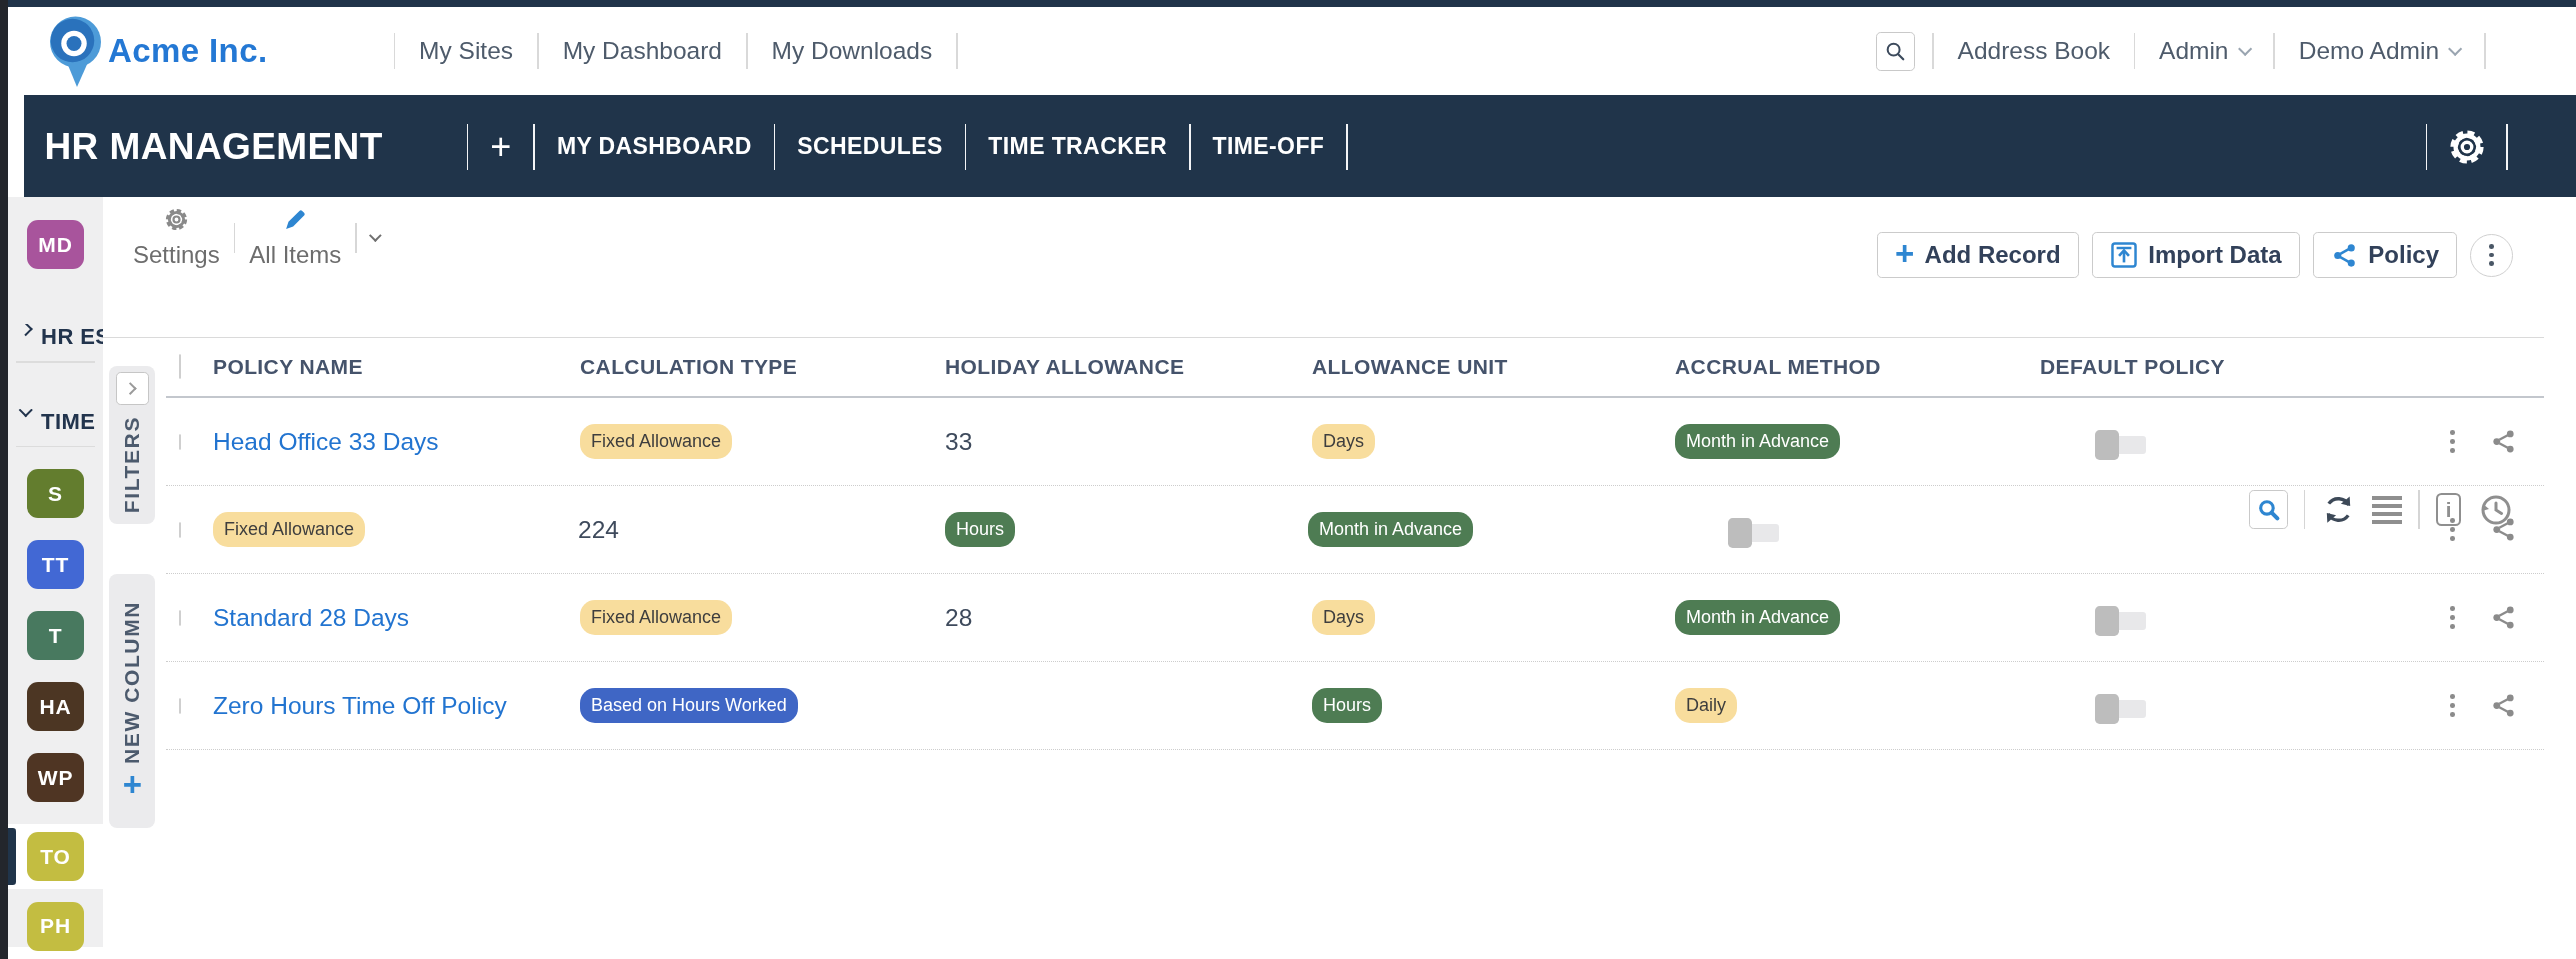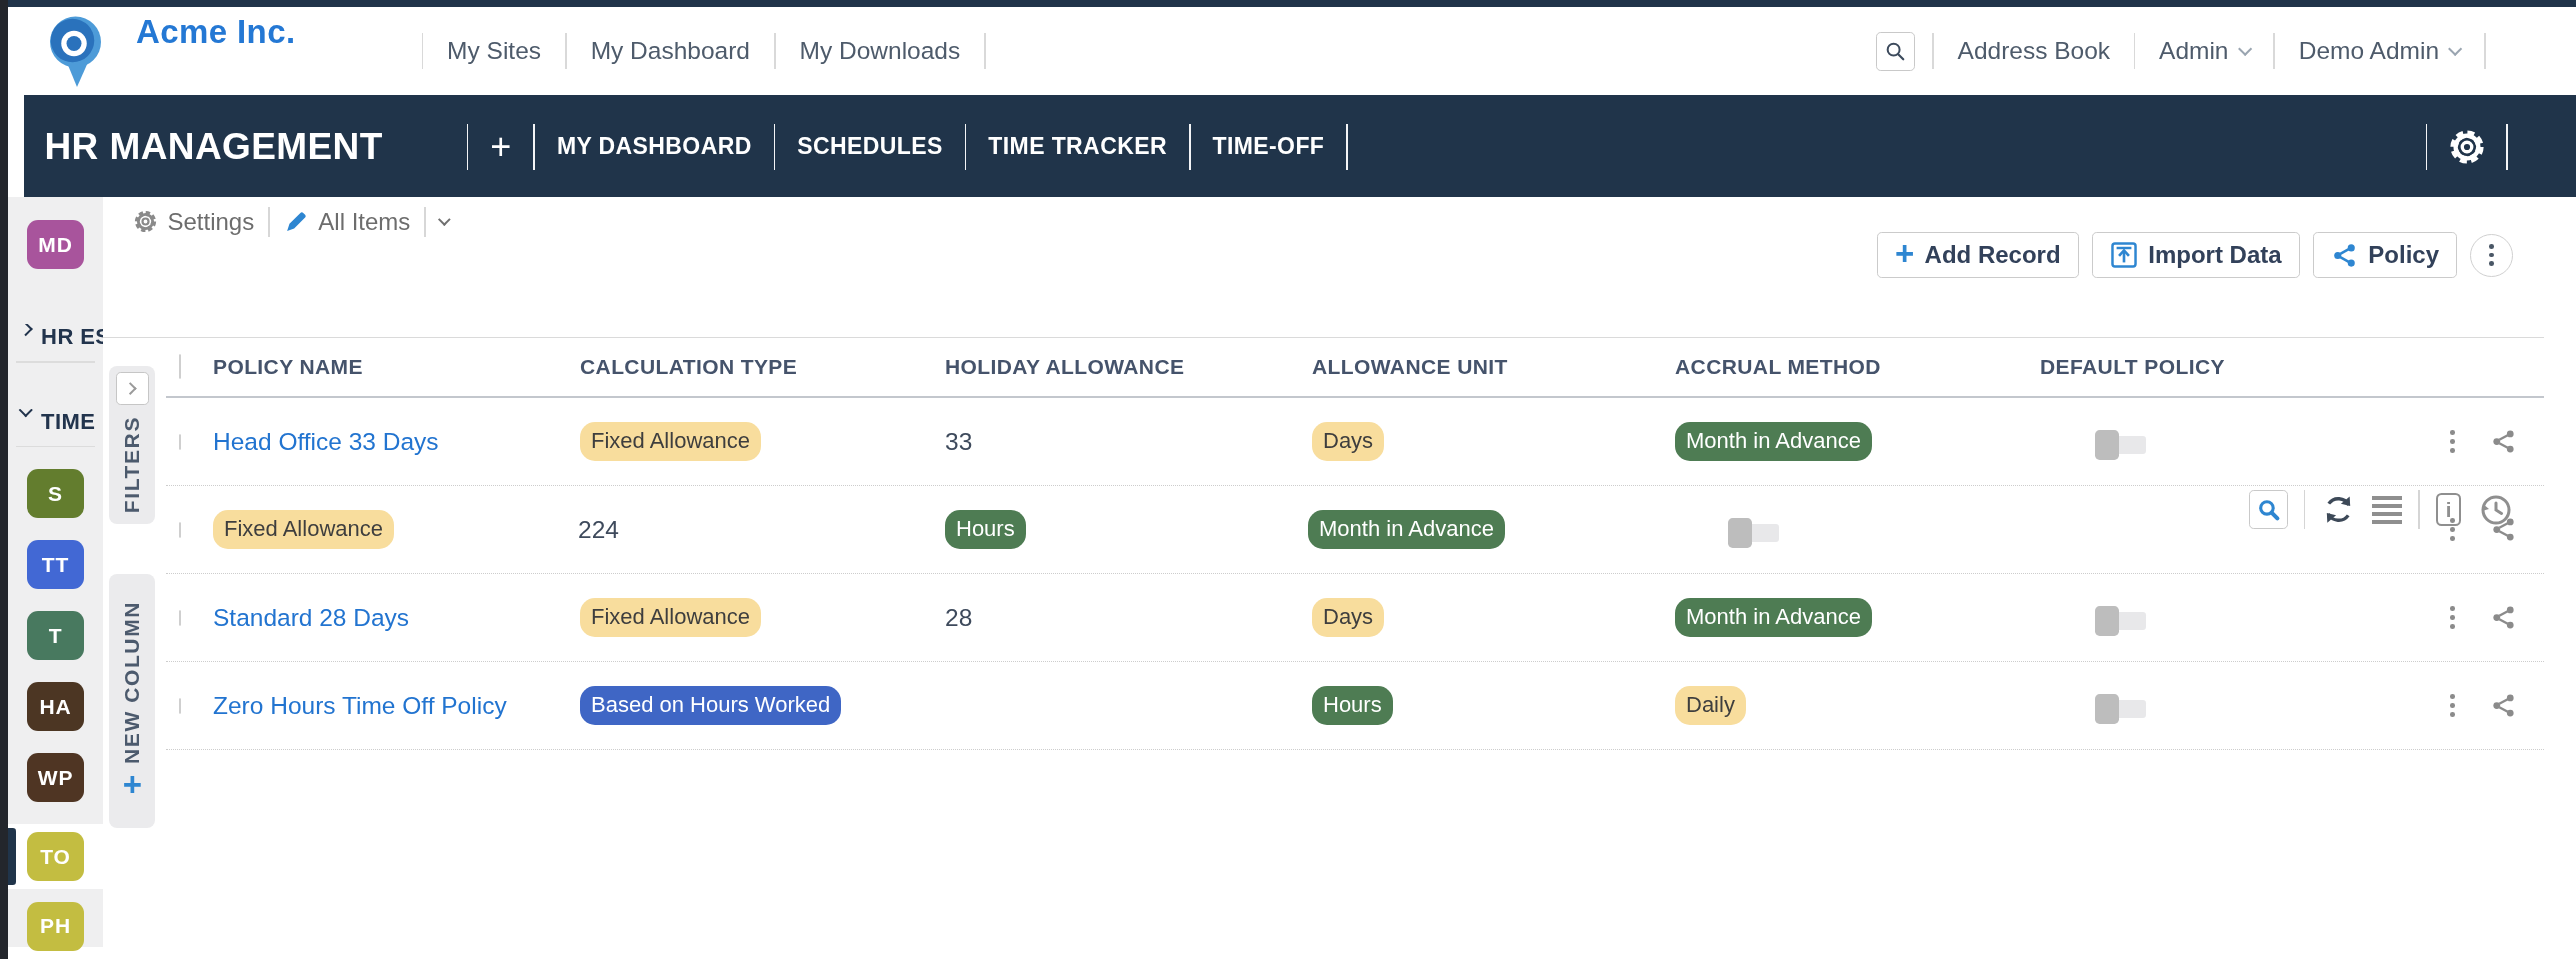--- a/index.html
+++ b/index.html
@@ -10,21 +10,21 @@
     position: relative;
     overflow: hidden;
     color: #3e4a5c;
   }
   
   .edge-strip { position:absolute; left:0; top:0; width:8px; height:959px; background:#23262c; z-index:40; }
   .top-strip  { position:absolute; left:0; top:0; right:0; height:7px; background:#20344a; z-index:30; }
 
   
   .topbar { position:absolute; left:8px; top:7px; right:0; height:88px; background:#fff; display:flex; align-items:center; padding-left:39px; }
-  .brand-wrap { display:flex; align-items:flex-start; gap:32px; }
+  .brand-wrap { display:flex; align-items:center; gap:4px; }
   .brand-name { font-size:33px; font-weight:700; color:#2478d4; letter-spacing:0.4px; }
   .topnav { display:flex; align-items:center; margin-left:126px; }
   .tsep { width:1.6px; height:36px; background:#d9d9d9; }
   .topnav-link { font-size:24.5px; color:#4e5b6b; padding:0 24px; cursor:pointer; white-space:nowrap; }
   .topbar-right { margin-left:auto; display:flex; align-items:center; padding-right:73px; }
   .search-box { width:39px; height:39px; border:1.6px solid #c9c9c9; border-radius:4.7px; display:flex; align-items:center; justify-content:center; background:#fff; }
   .tb-item { font-size:24.5px; color:#4e5b6b; display:flex; align-items:center; gap:11px; padding:0 6.3px; white-space:nowrap; }
   .tsep-m { width:1.6px; height:36px; background:#d9d9d9; margin:0 17.4px; }
   .chev-down { width:10.3px; height:10.3px; border-right:2.4px solid #9aa5b1; border-bottom:2.4px solid #9aa5b1; transform:rotate(45deg); margin-top:-4.7px; }
 
@@ -51,21 +51,21 @@
   .apps-list { margin-top:22px; }
   .app-item { margin-bottom:22px; }
   .app-item.selected { background:#fff; padding:8px 0; margin-bottom:12.6px; position:relative; }
   .app-item.selected::before { content:""; position:absolute; left:0; top:4px; bottom:4px; width:8px; background:#20344a; border-radius:0 3.2px 3.2px 0; }
 
   
   .main { position:absolute; left:103px; top:197px; right:0; bottom:0; background:#fff; }
   .page-title { font-size:35px; font-weight:400; color:#7c7c7c; padding:20.5px 0 0 30px; }
   .sub-head { margin-top:9.5px; padding-left:30px; display:flex; align-items:center; gap:14px; font-size:24px; color:#6d6d6d; }
   .shsep { width:1.6px; height:30px; background:#d7d7d7; }
-  .sub-link { display:flex; align-items:center; gap:9.5px; cursor:pointer; }
+  .sub-link { display:flex; align-items:center; gap:9.5px; cursor:pointer;flex-direction:column; }
   .chev-down-g { width:8.7px; height:8.7px; border-right:2.4px solid #707070; border-bottom:2.4px solid #707070; transform:rotate(45deg); margin-top:-4px; cursor:pointer; }
 
   .actions { position:absolute; right:63px; top:35px; display:flex; align-items:center; gap:12.6px; }
   .btn { height:46px; background:#fff; border:1.6px solid #cbcbcb; border-radius:4.7px; display:flex; align-items:center; gap:10.3px; padding:0 17.4px; font-size:24px; font-weight:700; color:#32415a; cursor:pointer; white-space:nowrap; }
   .plus-glyph { color:#2e86d1; font-size:33px; font-weight:700; line-height:0.9; margin-top:-3.2px; }
   .more-btn { width:43px; height:43px; border:1.6px solid #d0d0d0; border-radius:50%; display:flex; flex-direction:column; align-items:center; justify-content:center; gap:4px; background:#fff; cursor:pointer; }
   .more-btn i, .kebab i { width:4.7px; height:4.7px; border-radius:50%; background:#4a5766; display:block; }
 
   .view-toolbar { position:absolute; right:63px; top:293px; display:flex; align-items:center; gap:16px; }
   .vt-sep { width:1.6px; height:39px; background:#d5d5d5; }
@@ -94,21 +94,21 @@
   .checkbox { width:24px; height:24px; border:1.6px solid #cfcfcf; border-radius:4.7px; background:#fff; margin-left:12.6px; cursor:pointer; }
   .col-name { width:367px; flex:none; }
   .col-calc { width:365px; flex:none; }
   .col-holiday { width:367px; flex:none; }
   .col-unit { width:363px; flex:none; }
   .col-accrual { width:365px; flex:none; }
   .col-default { width:358px; flex:none; }
   .col-actions { flex:1; display:flex; align-items:center; justify-content:flex-end; gap:35px; padding-right:27px; }
   .link { font-size:24.5px; color:#2274d0; cursor:pointer; }
   .cellnum { font-size:24.5px; color:#3e4a5c; }
-  .badge { display:inline-block; padding:6.3px 11px; border-radius:15px; font-size:22px; line-height:1.2; }
+  .badge { display:inline-block; padding:6.3px 11px; border-radius:15px; font-size:18px; line-height:1.2; }
   .badge[data-variant="yellow"] { background:#f8dd9d; color:#3e3e3e; }
   .badge[data-variant="green"]  { background:#4e7c53; color:#ffffff; }
   .badge[data-variant="blue"]   { background:#3f66c5; color:#ffffff; }
   .badge:empty { display:none; }
 
   .toggle { position:relative; width:52px; height:20.5px; margin-left:55px; cursor:pointer; }
   .toggle .track { position:absolute; left:8px; top:1.6px; width:43px; height:18px; background:#e8e8ea; border-radius:3.2px; }
   .toggle .knob { position:absolute; left:0; top:-4.7px; width:24px; height:30px; background:#bdbdbd; border-radius:4.7px; }
 
   .kebab { display:flex; flex-direction:column; gap:4px; cursor:pointer; }

